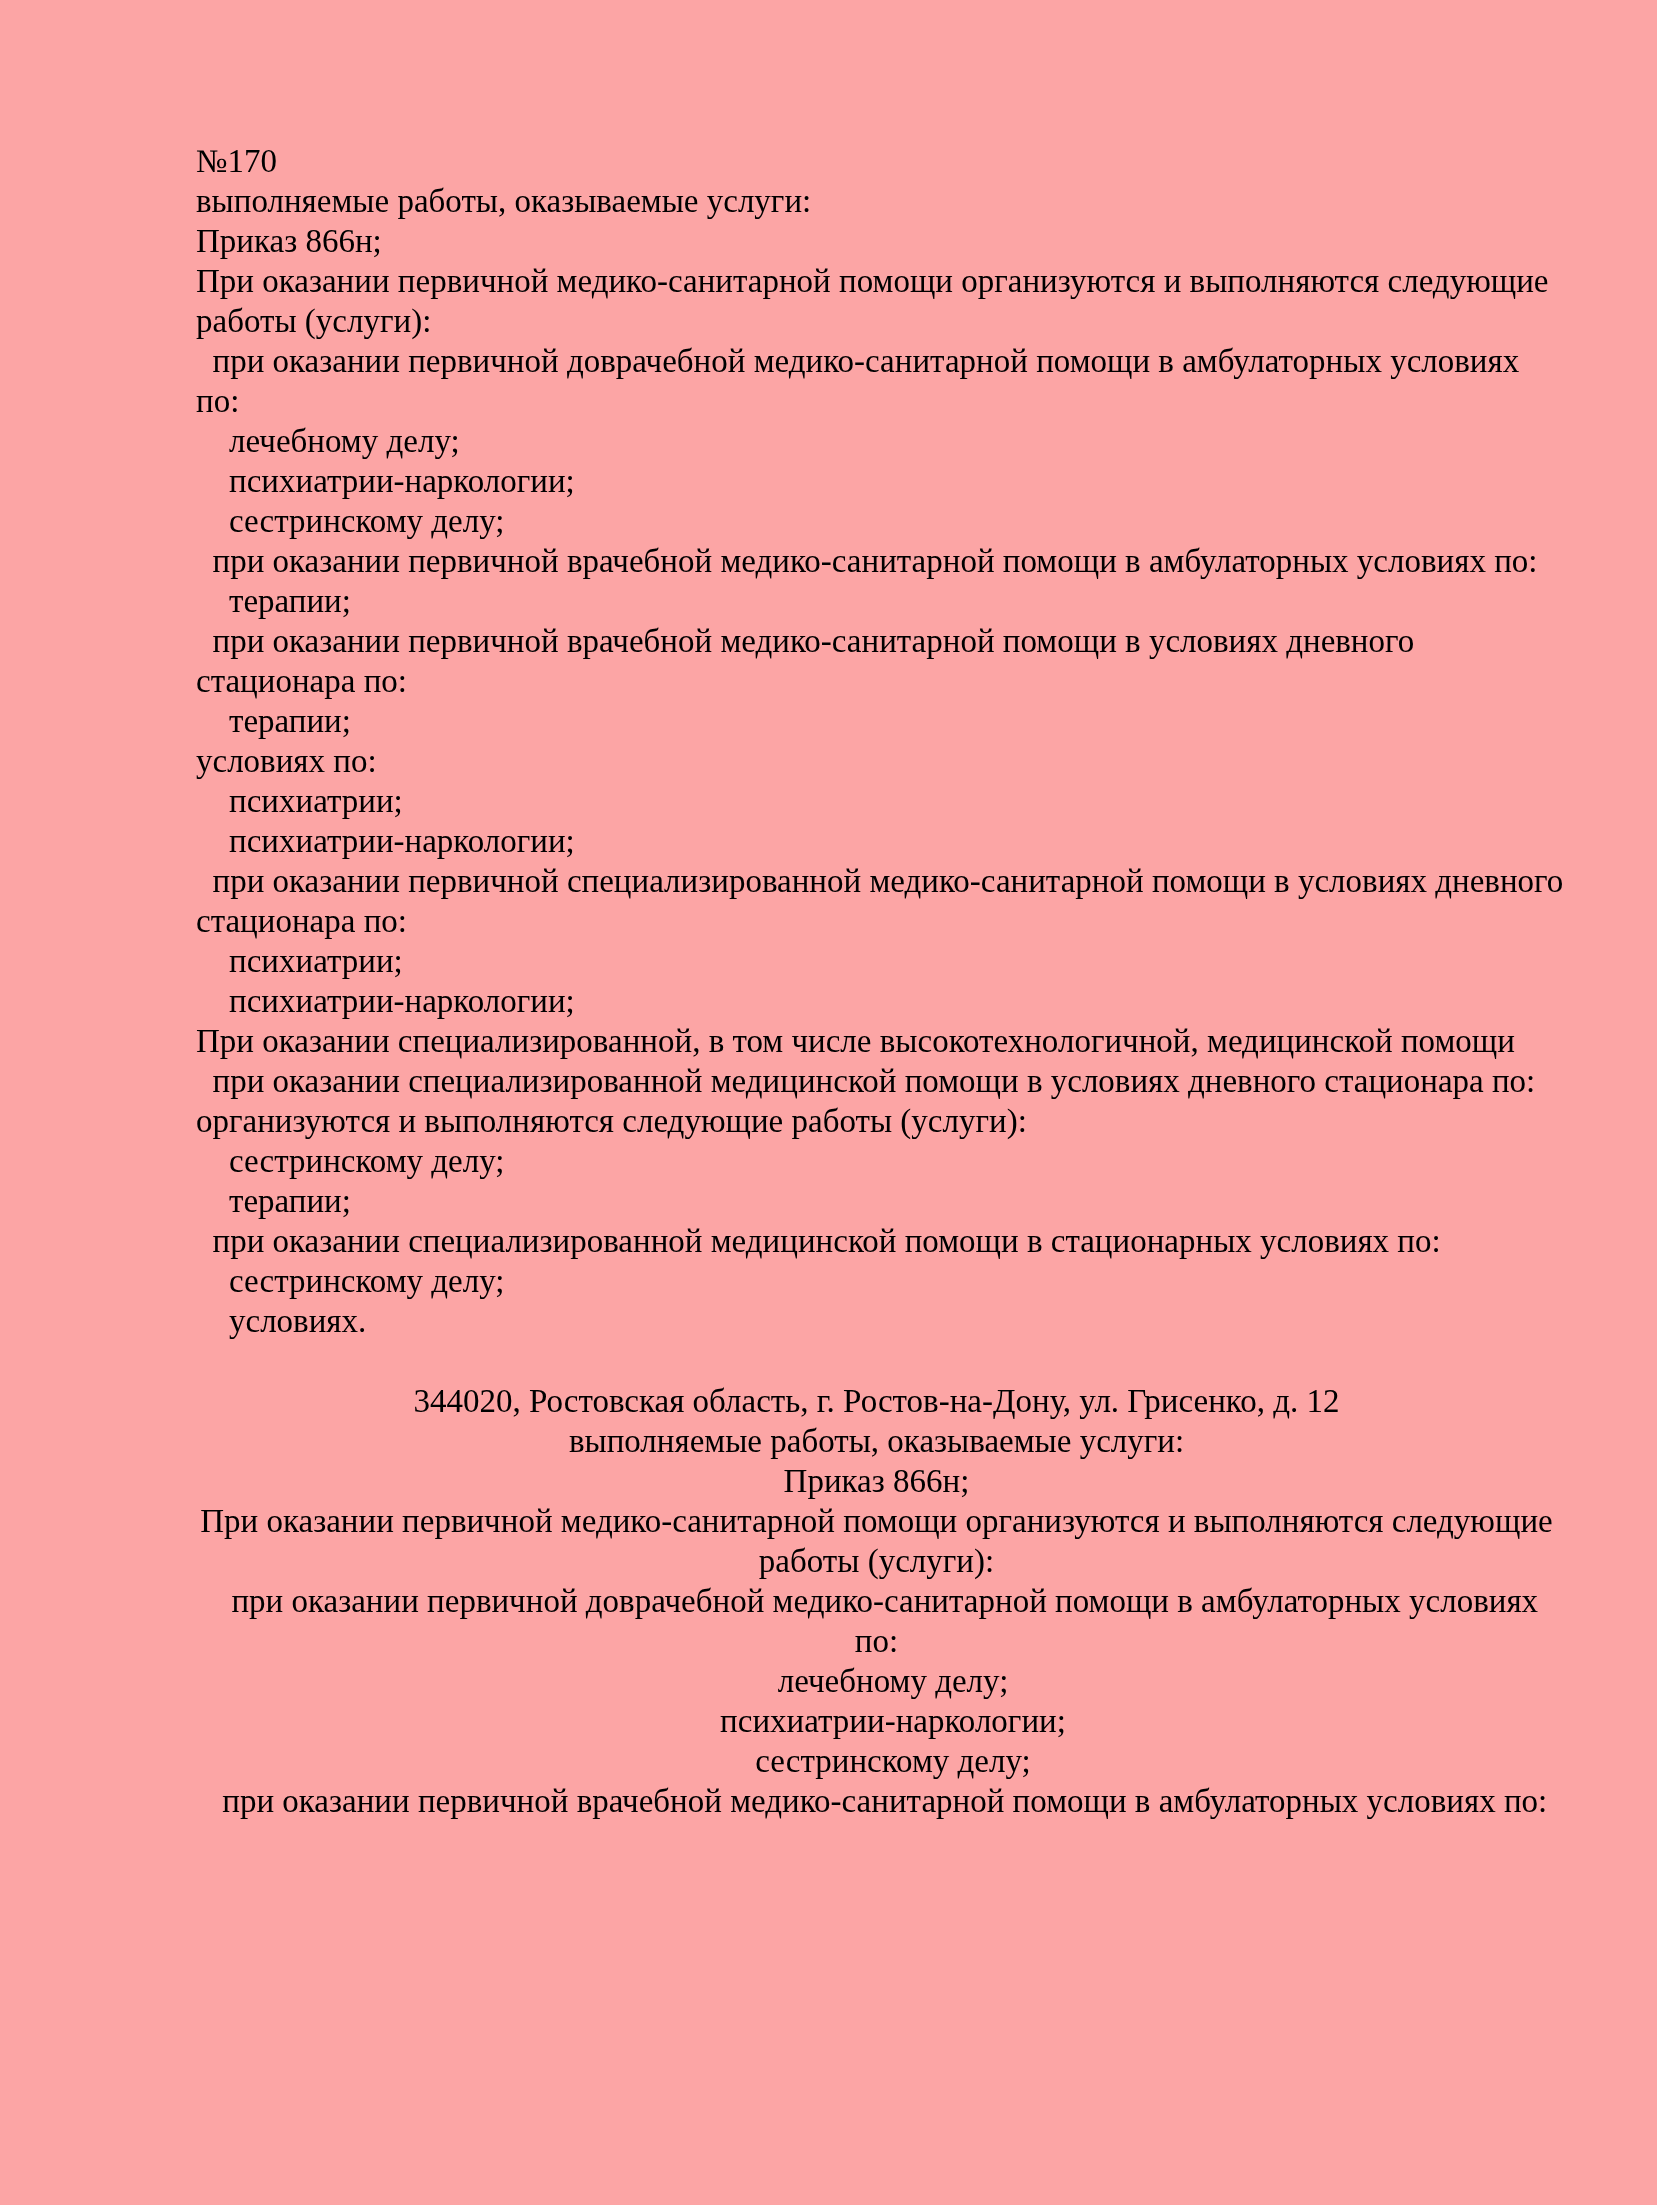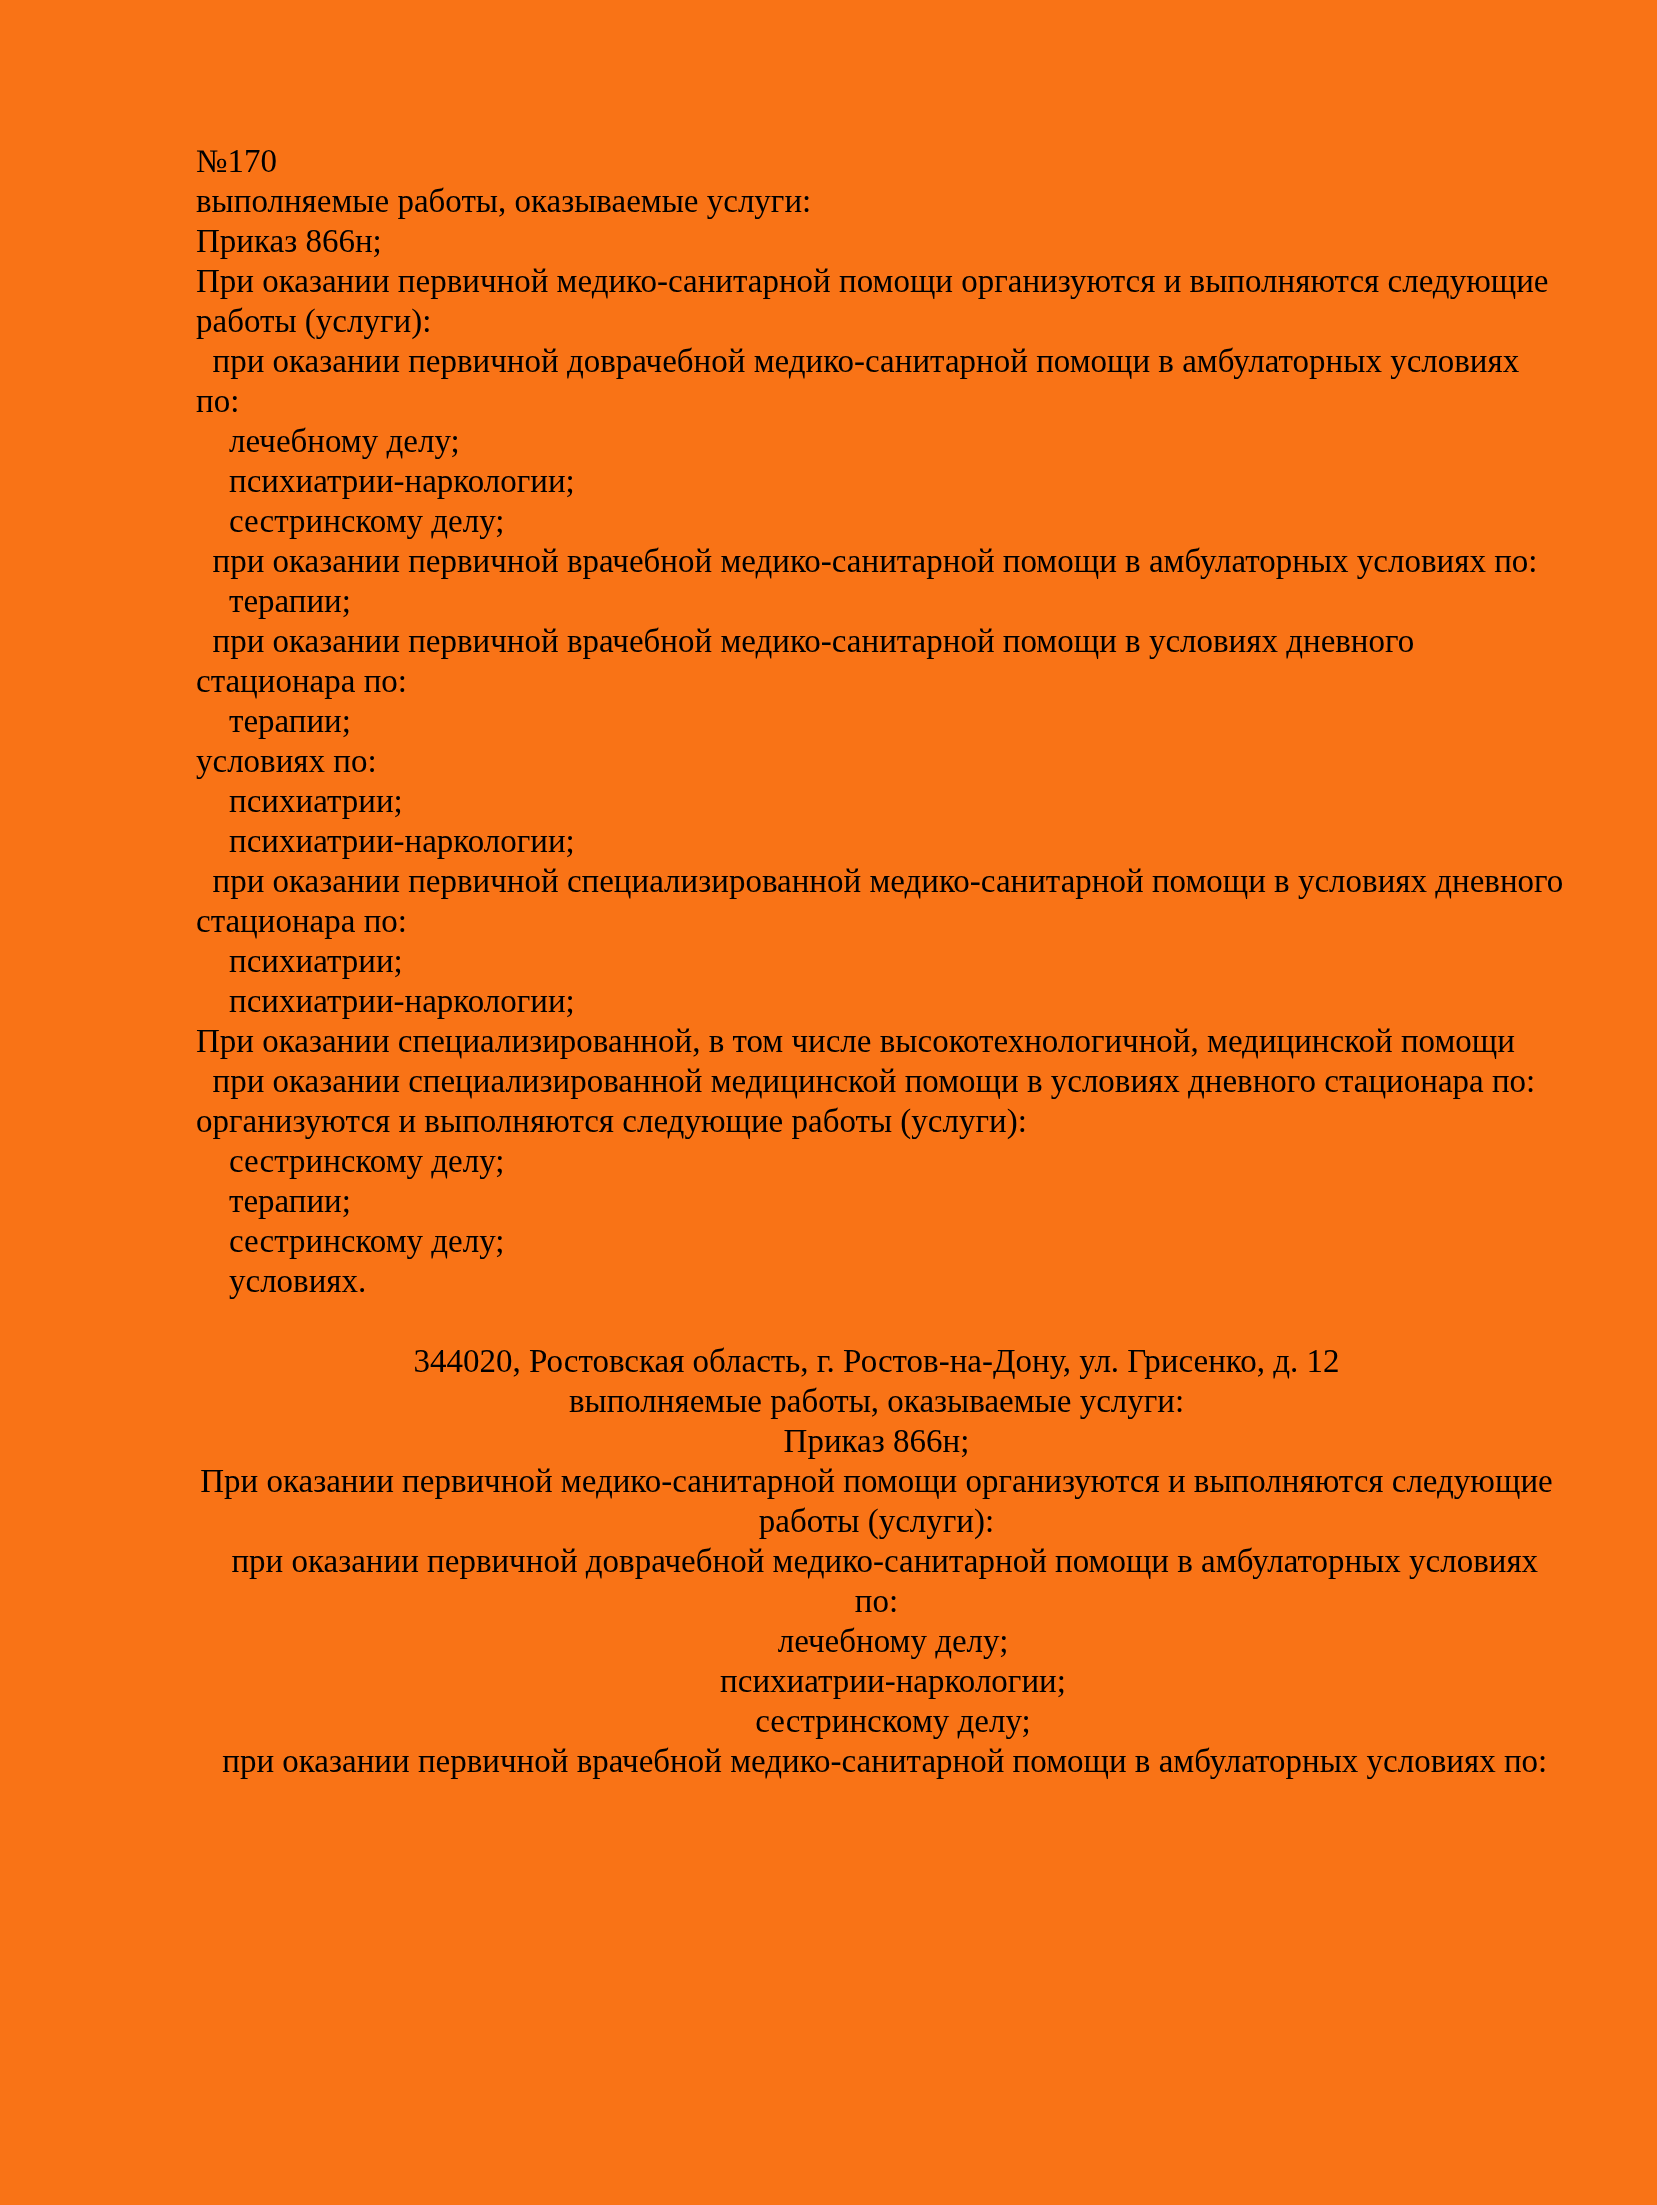--- a/index.html
+++ b/index.html
@@ -7,21 +7,21 @@
     width: 1657px;
     height: 2205px;
     background: #ffffff;
     overflow: hidden;
   }
   .page {
     box-sizing: border-box;
     width: 1657px;
     height: 2205px;
     padding: 141px 100px 0 196px;
-    background: #f97316;
+    background: #fca5a5;
     color: #000000;
     font-family: "Liberation Serif", "DejaVu Serif", serif;
     font-size: 33px;
     line-height: 40px;
   }
   .section { display: block; }
   .section + .section { margin-top: 40px; text-align: center; } 
   .line {
     white-space: pre;       
     min-height: 40px;
@@ -53,20 +53,21 @@
     <div class="line">    психиатрии-наркологии;</div>
     <div class="line">  при оказании первичной специализированной медико-санитарной помощи в условиях дневного</div>
     <div class="line">стационара по:</div>
     <div class="line">    психиатрии;</div>
     <div class="line">    психиатрии-наркологии;</div>
     <div class="line">При оказании специализированной, в том числе высокотехнологичной, медицинской помощи</div>
     <div class="line">  при оказании специализированной медицинской помощи в условиях дневного стационара по:</div>
     <div class="line">организуются и выполняются следующие работы (услуги):</div>
     <div class="line">    сестринскому делу;</div>
     <div class="line">    терапии;</div>
+    <div class="line">  при оказании специализированной медицинской помощи в стационарных условиях по:</div>
     <div class="line">    сестринскому делу;</div>
     <div class="line">    условиях.</div>
   </div>
 
   <div class="section">
     <div class="line">344020, Ростовская область, г. Ростов-на-Дону, ул. Грисенко, д. 12</div>
     <div class="line">выполняемые работы, оказываемые услуги:</div>
     <div class="line">Приказ 866н;</div>
     <div class="line">При оказании первичной медико-санитарной помощи организуются и выполняются следующие</div>
     <div class="line">работы (услуги):</div>

